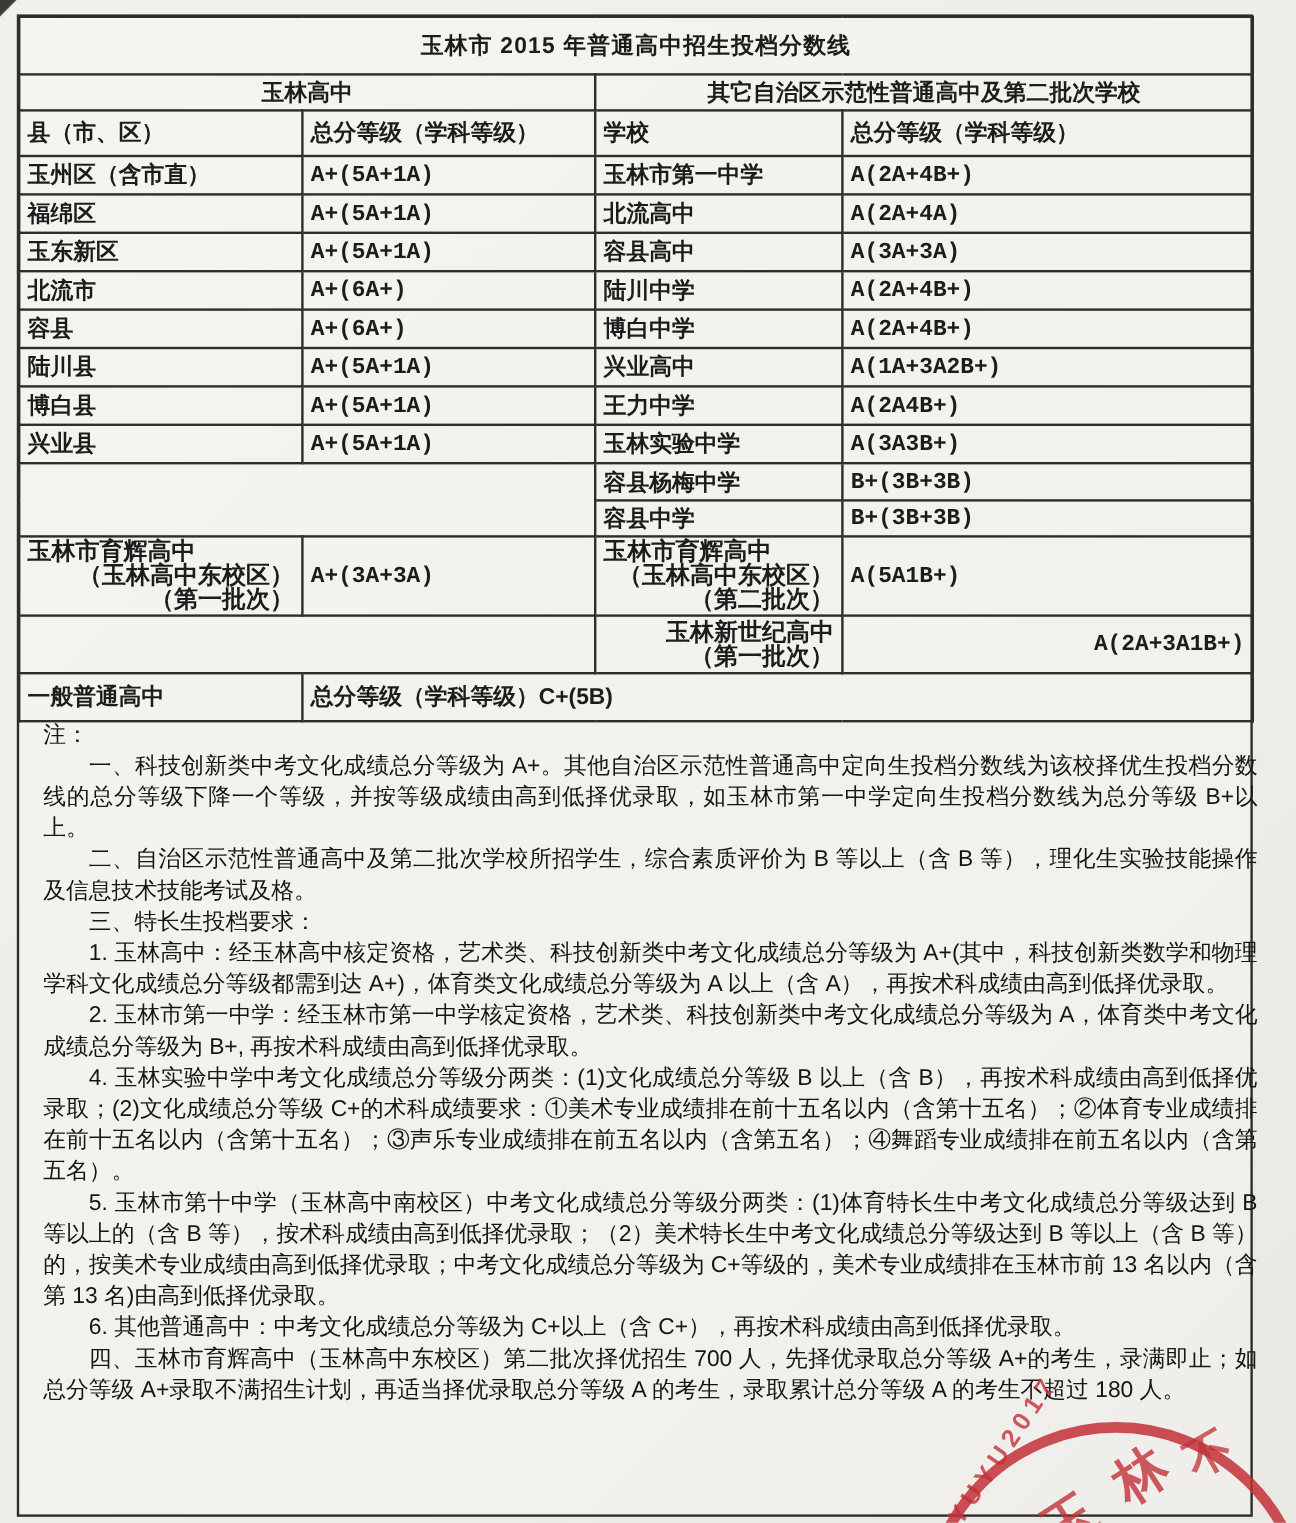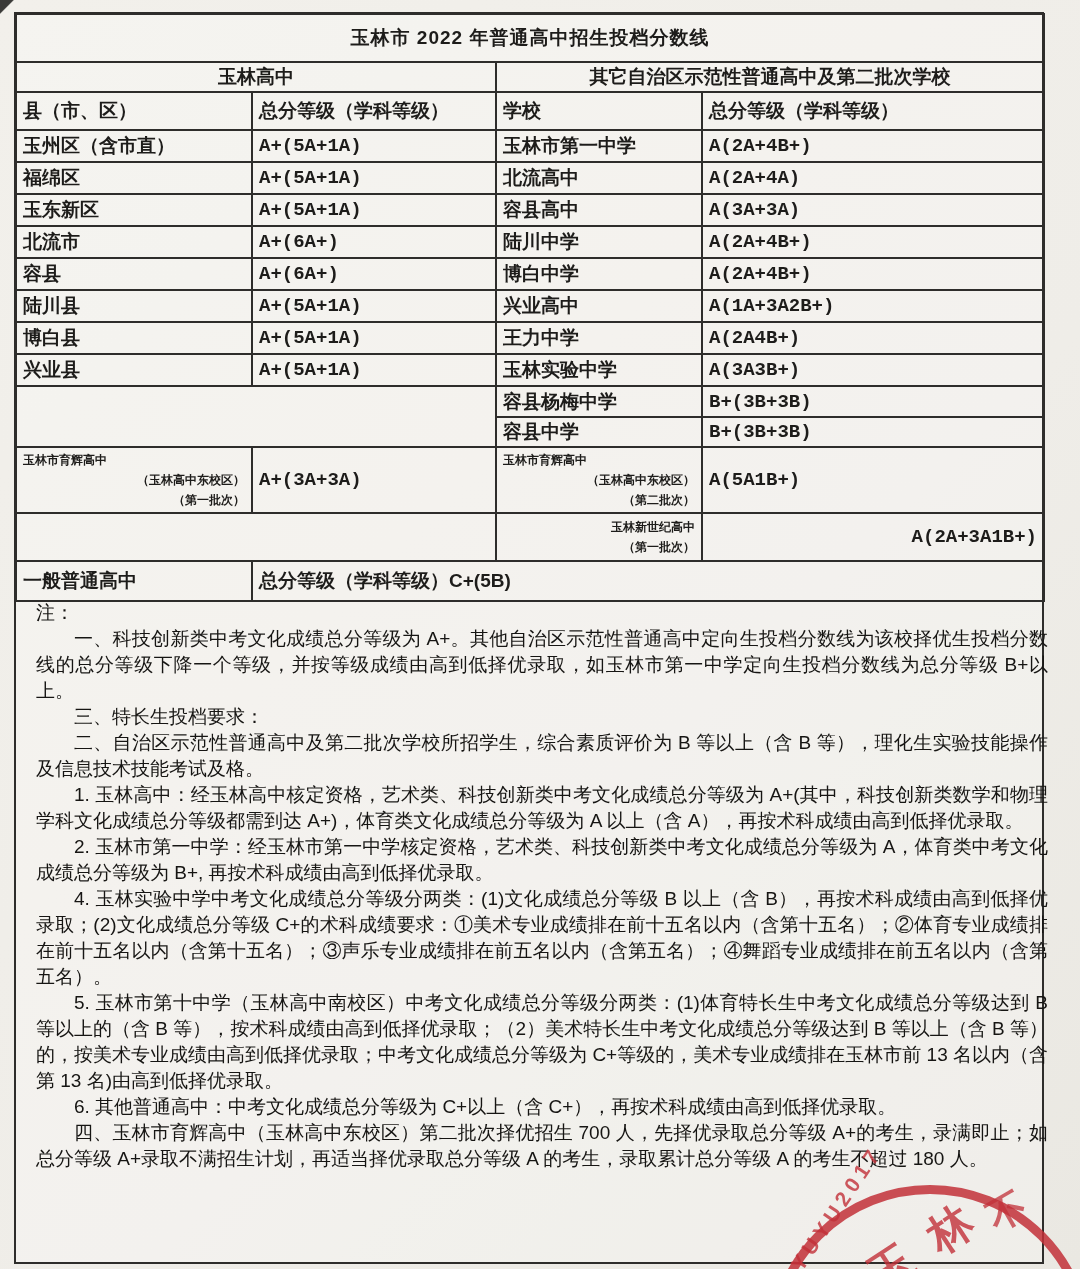--- a/index.html
+++ b/index.html
@@ -15,21 +15,21 @@
     background:linear-gradient(135deg,#3a3a38 0%,#3a3a38 46%,transparent 52%);}
   
   .frame{position:absolute;left:14px;top:12px;width:1030px;height:1252px;
     border:2px solid #2e2d2b;box-sizing:border-box;background:rgba(255,255,255,0.25);}
   table.score{border-collapse:collapse;table-layout:fixed;width:1028px;margin:-1px 0 0 -1px;}
   table.score td{border:2px solid #2e2d2b;padding:1px 6px;vertical-align:middle;
     font-size:19px;font-weight:bold;overflow:hidden;white-space:nowrap;}
   td.title-cell{text-align:center;font-size:24px;letter-spacing:1px;}
   td.group-cell{text-align:center;font-size:19px;}
   td.grade{font-family:Liberation Mono, monospace;font-weight:normal;font-size:17px;}
-  td.small-name span{display:block;line-height:20px;font-size:12px;}
+  td.small-name span{display:block;line-height:20px;font-size:20px;}
   td.small-name span.ind{padding-left:6px;text-align:right;}
   tr.r-title{height:48px;}
   tr.r-group{height:28px;}
   tr.r-colhead{height:38px;margin-top:19px;}
   tr.r-data{height:32px;}
   tr.r-ym{height:31px;}
   tr.r-rx{height:28px;}
   tr.r-yuhui{height:66px;}
   tr.r-xsj{height:48px;text-align:right;}
   tr.r-general{height:40px;}
@@ -60,21 +60,21 @@
   <div class="frame">
     <table class="score">
       <colgroup>
         <col style="width:236px">
           <col style="width:244px">
           <col style="width:206px">
           <col style="width:342px">
       </colgroup>
       <tbody>
           <tr class="r-title">
-        <td class="title-cell" colspan="4">玉林市 2022 年普通高中招生投档分数线</td>
+        <td class="title-cell" colspan="4">玉林市 2015 年普通高中招生投档分数线</td>
       </tr>
       <tr class="r-group">
         <td class="group-cell" colspan="2">玉林高中</td>
         <td class="group-cell" colspan="2">其它自治区示范性普通高中及第二批次学校</td>
       </tr>
       <tr class="r-colhead">
         <td>县（市、区）</td>
         <td>总分等级（学科等级）</td>
         <td>学校</td>
         <td>总分等级（学科等级）</td>
@@ -166,22 +166,22 @@
       <tr class="r-general">
         <td>一般普通高中</td>
         <td colspan="3">总分等级（学科等级）C+(5B)</td>
       </tr>
     </tbody>
       </table>
 
     <div class="notes">
       <p class="note-label" style="text-indent:0">注：</p>
       <p>一、科技创新类中考文化成绩总分等级为 A+。其他自治区示范性普通高中定向生投档分数线为该校择优生投档分数线的总分等级下降一个等级，并按等级成绩由高到低择优录取，如玉林市第一中学定向生投档分数线为总分等级 B+以上。</p>
+      <p>二、自治区示范性普通高中及第二批次学校所招学生，综合素质评价为 B 等以上（含 B 等），理化生实验技能操作及信息技术技能考试及格。</p>
       <p>三、特长生投档要求：</p>
-      <p>二、自治区示范性普通高中及第二批次学校所招学生，综合素质评价为 B 等以上（含 B 等），理化生实验技能操作及信息技术技能考试及格。</p>
       <p>1. 玉林高中：经玉林高中核定资格，艺术类、科技创新类中考文化成绩总分等级为 A+(其中，科技创新类数学和物理学科文化成绩总分等级都需到达 A+)，体育类文化成绩总分等级为 A 以上（含 A），再按术科成绩由高到低择优录取。</p>
       <p>2. 玉林市第一中学：经玉林市第一中学核定资格，艺术类、科技创新类中考文化成绩总分等级为 A，体育类中考文化成绩总分等级为 B+, 再按术科成绩由高到低择优录取。</p>
       <p>4. 玉林实验中学中考文化成绩总分等级分两类：(1)文化成绩总分等级 B 以上（含 B），再按术科成绩由高到低择优录取；(2)文化成绩总分等级 C+的术科成绩要求：①美术专业成绩排在前十五名以内（含第十五名）；②体育专业成绩排在前十五名以内（含第十五名）；③声乐专业成绩排在前五名以内（含第五名）；④舞蹈专业成绩排在前五名以内（含第五名）。</p>
       <p>5. 玉林市第十中学（玉林高中南校区）中考文化成绩总分等级分两类：(1)体育特长生中考文化成绩总分等级达到 B 等以上的（含 B 等），按术科成绩由高到低择优录取；（2）美术特长生中考文化成绩总分等级达到 B 等以上（含 B 等）的，按美术专业成绩由高到低择优录取；中考文化成绩总分等级为 C+等级的，美术专业成绩排在玉林市前 13 名以内（含第 13 名)由高到低择优录取。</p>
       <p>6. 其他普通高中：中考文化成绩总分等级为 C+以上（含 C+），再按术科成绩由高到低择优录取。</p>
       <p>四、玉林市育辉高中（玉林高中东校区）第二批次择优招生 700 人，先择优录取总分等级 A+的考生，录满即止；如总分等级 A+录取不满招生计划，再适当择优录取总分等级 A 的考生，录取累计总分等级 A 的考生不超过 180 人。</p>
     </div>
   </div>
 
   <div class="stamp"></div>

